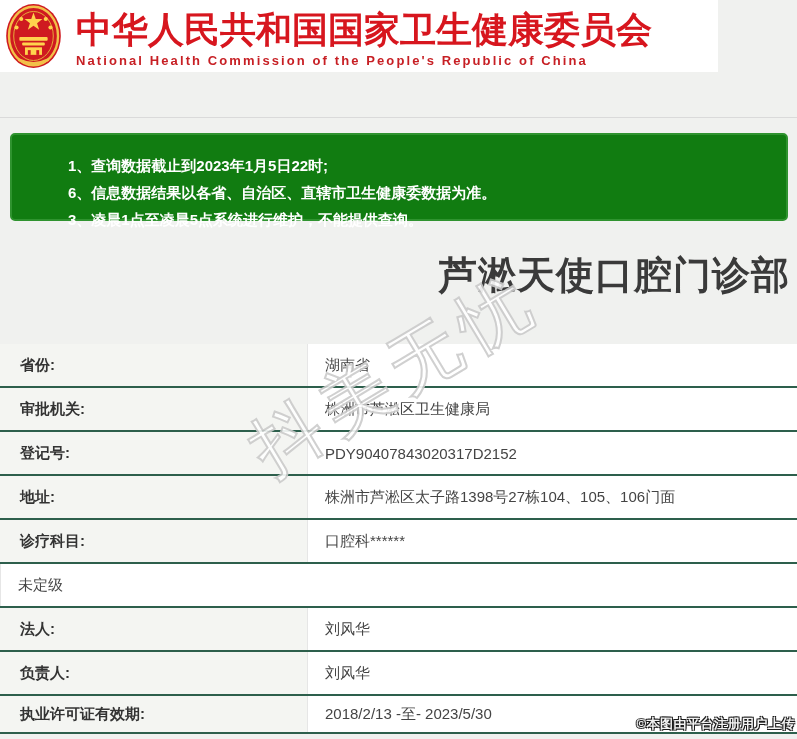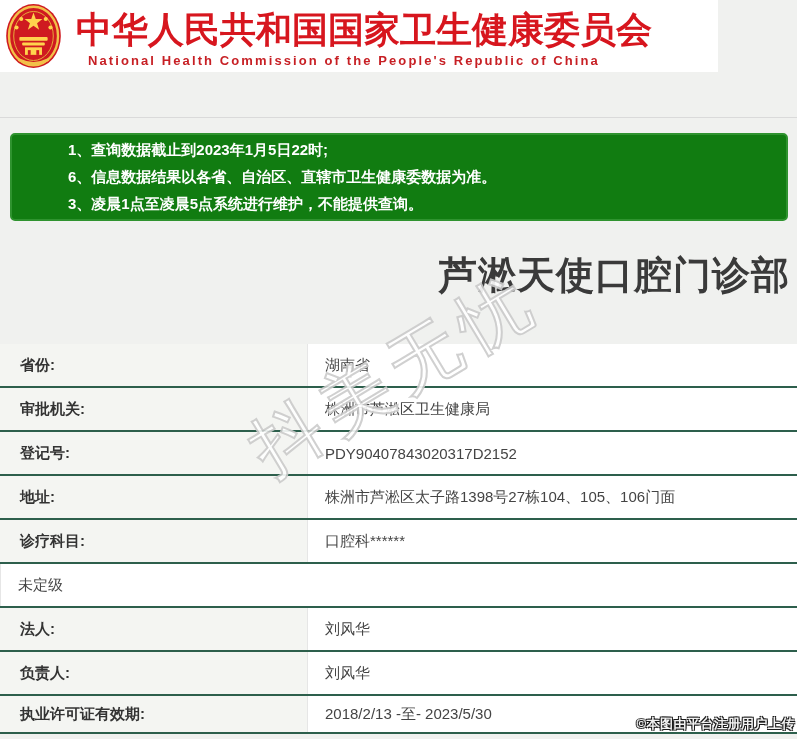--- a/index.html
+++ b/index.html
@@ -21,38 +21,38 @@
   .emblem {
     position: absolute; left: 5px; top: 3px;
     width: 57px; height: 66px;
   }
   .header-title-cn {
     position: absolute; left: 76px; top: 6px;
     font-size: 36px; font-weight: 700;
     color: #d7161e; letter-spacing: 0px; white-space: nowrap;
   }
   .header-title-en {
-    position: absolute; left: 88px; top: 53px;
+    position: absolute; left: 76px; top: 53px;
     font-size: 13px; font-weight: 700;
     color: #c71f24; letter-spacing: 2.1px; white-space: nowrap;
   }
   .header-divider {
     position: absolute; left: 0; top: 117px;
     width: 797px; height: 0;
     border-top: 1px solid #dadada;
   }
 
   
   .notice-box {
     position: absolute; left: 10px; top: 133px;
     width: 778px; height: 88px;
     background: #117c11;
     border: 2px solid #2f932f;
     border-radius: 5px;
-    padding: 1px 10px 0 56px;
+    padding: 17px 10px 0 56px;
   }
   .notice-line {
     color: #ffffff; font-size: 15px; font-weight: 700;
     line-height: 27px; white-space: nowrap;
   }
 
   
   .clinic-title {
     position: absolute; right: 7px; top: 250px;
     font-size: 38px; font-weight: 700; color: #3a3a3a;

